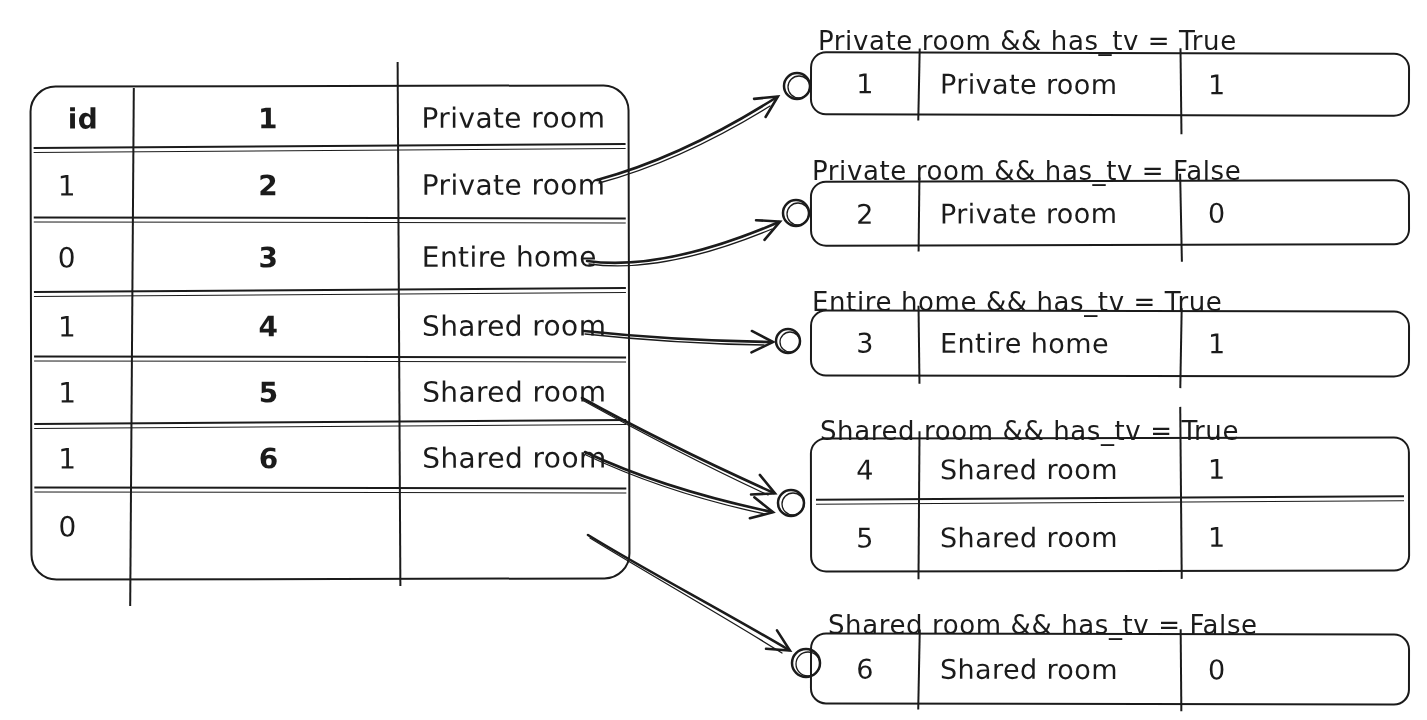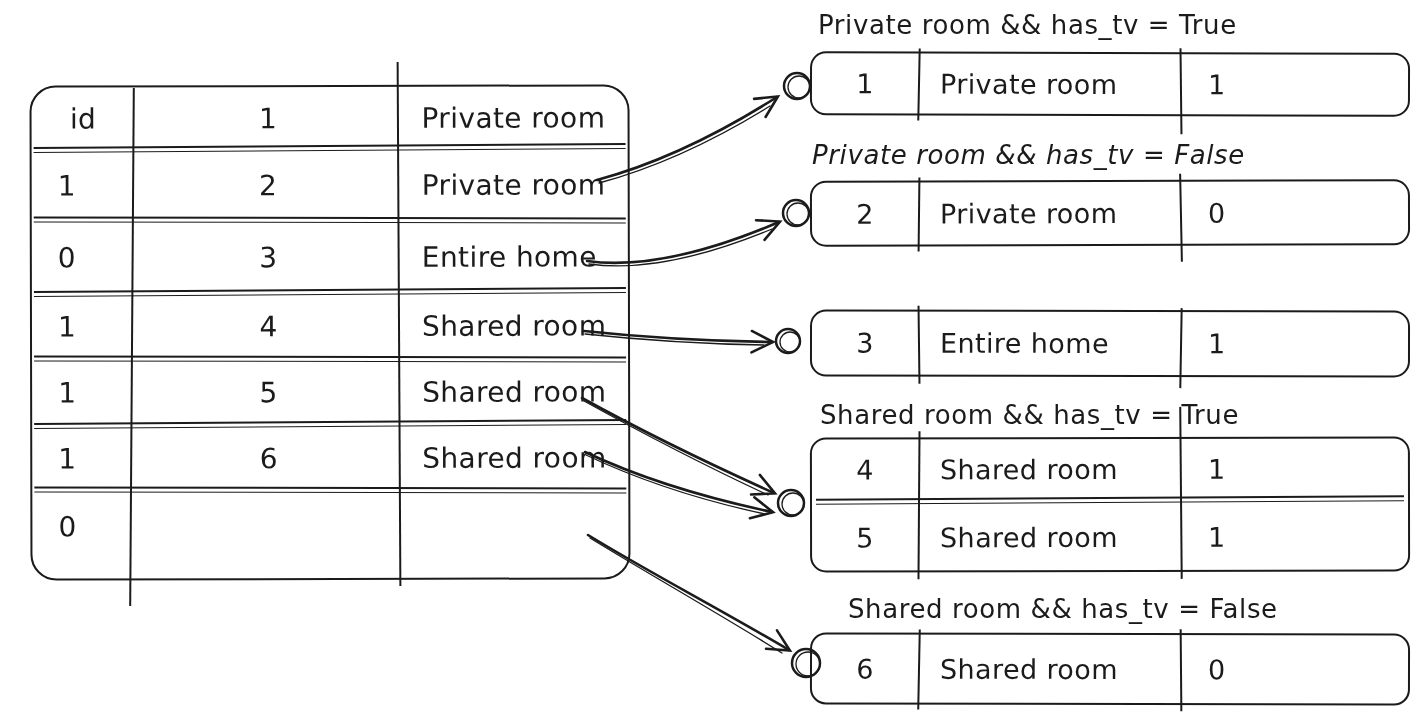--- a/index.html
+++ b/index.html
@@ -12,21 +12,21 @@
   }
   
   .main-table {
     position:absolute; left:30px; top:85px; width:600px; height:495px;
     border:2.6px solid var(--ink); border-radius:26px; box-sizing:border-box;
     display:grid; grid-template-columns:103px 267px 1fr;
     grid-template-rows:62px 72px 72px 67px 65px 66px 70px;
     transform:rotate(-0.12deg);
   }
   .cell { display:flex; align-items:center; font-size:28px; letter-spacing:0.4px; white-space:nowrap; }
-  .c-id { justify-content:center; }
+  .c-id { justify-content:center;font-weight:bold; }
   .c-ht { padding-left:20px; }
   .c-tv { padding-left:26px; }
   .head { font-size:28px; }
   
   .sketch-line {
     position:absolute; height:6px; box-sizing:border-box;
     border-top:2.2px solid var(--ink); border-bottom:1.5px solid var(--ink);
     left:2px; right:2px; pointer-events:none;
   }
   .rA { transform:rotate(-0.25deg); }
@@ -41,21 +41,21 @@
   .grow {
     position:absolute; left:0; right:0;
     display:grid; grid-template-columns:106px 262px 1fr;
   }
   .gcell { display:flex; align-items:center; font-size:27px; letter-spacing:0.4px; white-space:nowrap; }
   .g-id { justify-content:center; }
   .g-ht { padding-left:22px; }
   .g-tv { padding-left:28px; }
   .group-label {
     position:absolute; font-size:26px; letter-spacing:0.6px;
-    white-space:nowrap; color:var(--ink);
+    white-space:nowrap; color:var(--ink);margin-top:16px;
   }
   svg.overlay { position:absolute; left:0; top:0; pointer-events:none; }
   svg.overlay path, svg.overlay circle { fill:none; stroke:var(--ink); stroke-linecap:round; }
   .stroke-main { stroke-width:2.6px; }
   .stroke-echo { stroke-width:1.3px; }
   circle.conn { fill:var(--bg); stroke-width:2.5px; }
 </style>
 </head>
 <body>
 
@@ -103,31 +103,32 @@
   <div class="group-box" style="top:52px; height:64px; transform:rotate(0.15deg);">
     <div class="vline" style="left:106px; top:-5px; height:72px; transform:rotate(1deg);"></div>
     <div class="vline" style="left:368px; top:-6px; height:86px; transform:rotate(-0.8deg);"></div>
     <div class="grow" style="top:0; height:100%;">
       <div class="gcell g-id">1</div>
       <div class="gcell g-ht">Private room</div>
       <div class="gcell g-tv">1</div>
     </div>
   </div>
 
-  <div class="group-label" style="left:812px; top:140px;font-style:italic;">Private room &amp;&amp; has_tv = False</div>
+  <div class="group-label" style="left:812px; top:140px;">Private room &amp;&amp; has_tv = False</div>
   <div class="group-box" style="top:180px; height:66px; transform:rotate(-0.15deg);">
     <div class="vline" style="left:106px; top:-5px; height:74px; transform:rotate(0.8deg);"></div>
     <div class="vline" style="left:368px; top:-8px; height:88px; transform:rotate(-1deg);"></div>
     <div class="grow" style="top:0; height:100%;">
       <div class="gcell g-id">2</div>
       <div class="gcell g-ht">Private room</div>
       <div class="gcell g-tv">0</div>
     </div>
   </div>
 
+  <div class="group-label" style="left:812px; top:271px;">Entire home &amp;&amp; has_tv = True</div>
   <div class="group-box" style="top:310px; height:67px; transform:rotate(0.1deg);">
     <div class="vline" style="left:106px; top:-6px; height:78px; transform:rotate(-0.8deg);"></div>
     <div class="vline" style="left:368px; top:-4px; height:80px; transform:rotate(0.9deg);"></div>
     <div class="grow" style="top:0; height:100%;">
       <div class="gcell g-id">3</div>
       <div class="gcell g-ht">Entire home</div>
       <div class="gcell g-tv">1</div>
     </div>
   </div>
 
@@ -141,21 +142,21 @@
       <div class="gcell g-tv">1</div>
     </div>
     <div class="sketch-line rA" style="top:58px; left:4px; right:4px;"></div>
     <div class="grow" style="top:65px; bottom:0;">
       <div class="gcell g-id">5</div>
       <div class="gcell g-ht">Shared room</div>
       <div class="gcell g-tv">1</div>
     </div>
   </div>
 
-  <div class="group-label" style="left:848px; top:594px;">Shared room &amp;&amp; has_tv = False</div>
+  <div class="group-label" style="left:828px; top:594px;">Shared room &amp;&amp; has_tv = False</div>
   <div class="group-box" style="top:633px; height:72px; transform:rotate(0.12deg);">
     <div class="vline" style="left:106px; top:-5px; height:80px; transform:rotate(1deg);"></div>
     <div class="vline" style="left:368px; top:-6px; height:82px; transform:rotate(-0.6deg);"></div>
     <div class="grow" style="top:0; height:100%;">
       <div class="gcell g-id">6</div>
       <div class="gcell g-ht">Shared room</div>
       <div class="gcell g-tv">0</div>
     </div>
   </div>
 

